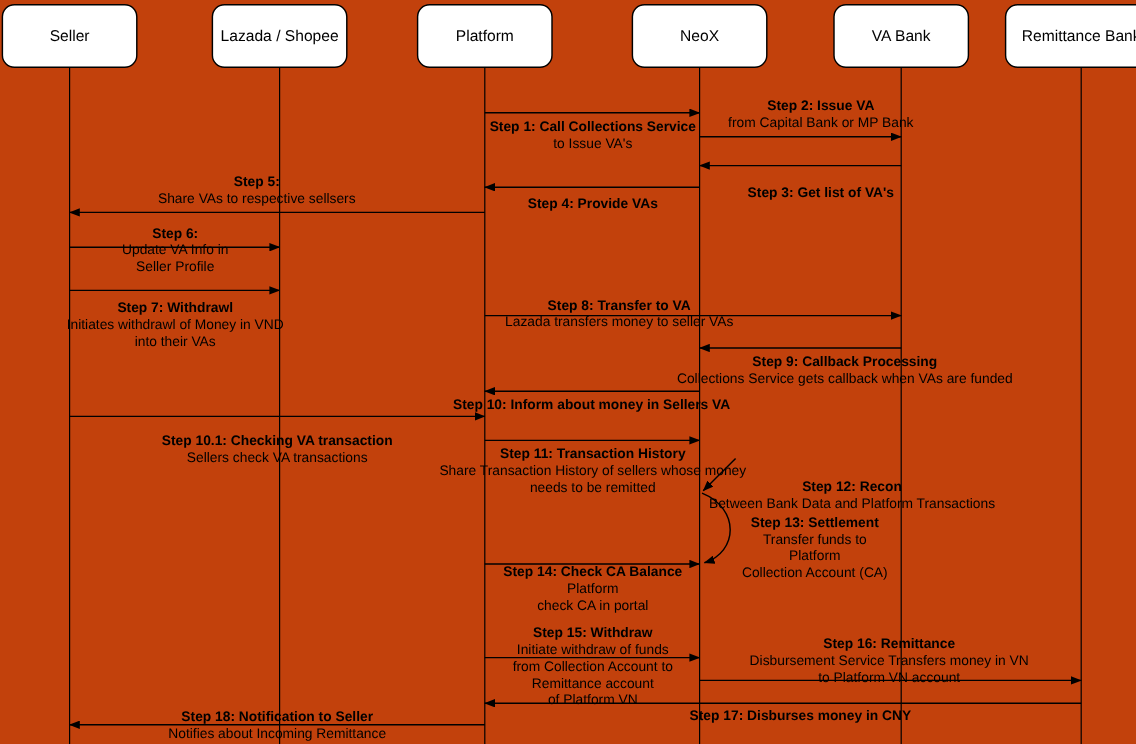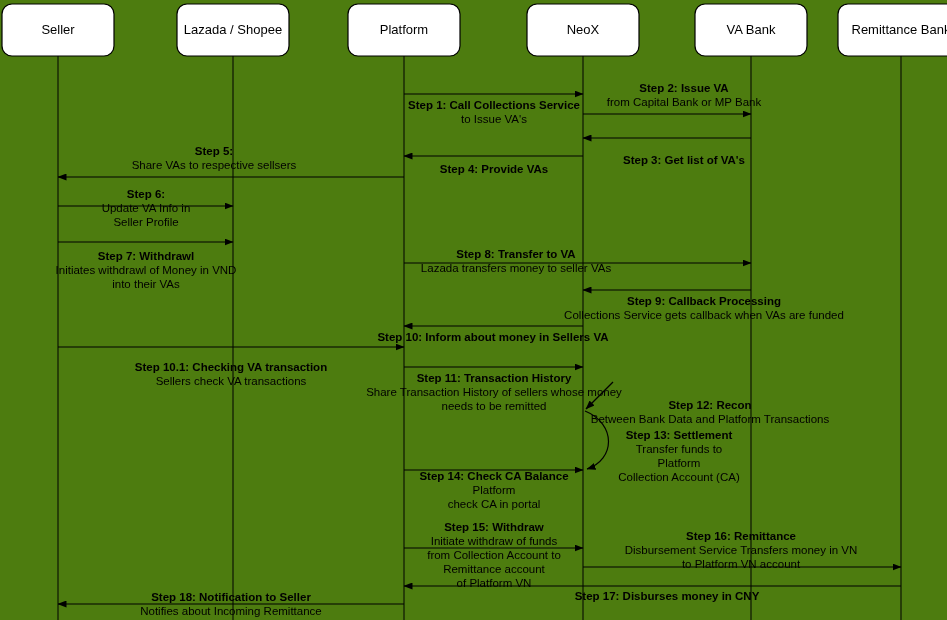--- a/index.html
+++ b/index.html
@@ -10,21 +10,21 @@
   }
   body {
     font-family: "Liberation Sans", sans-serif;
     -webkit-font-smoothing: antialiased;
   }
   #diagram-root {
     position: relative;
     width: 947px;
     height: 620px;
     overflow: hidden;
-    background: #4d7c0f;
+    background: #c2410c;
   }
   #diagram-svg {
     position: absolute;
     left: 0;
     top: 0;
     width: 947px;
     height: 620px;
   }
   .actor-box {
     fill: #ffffff;

